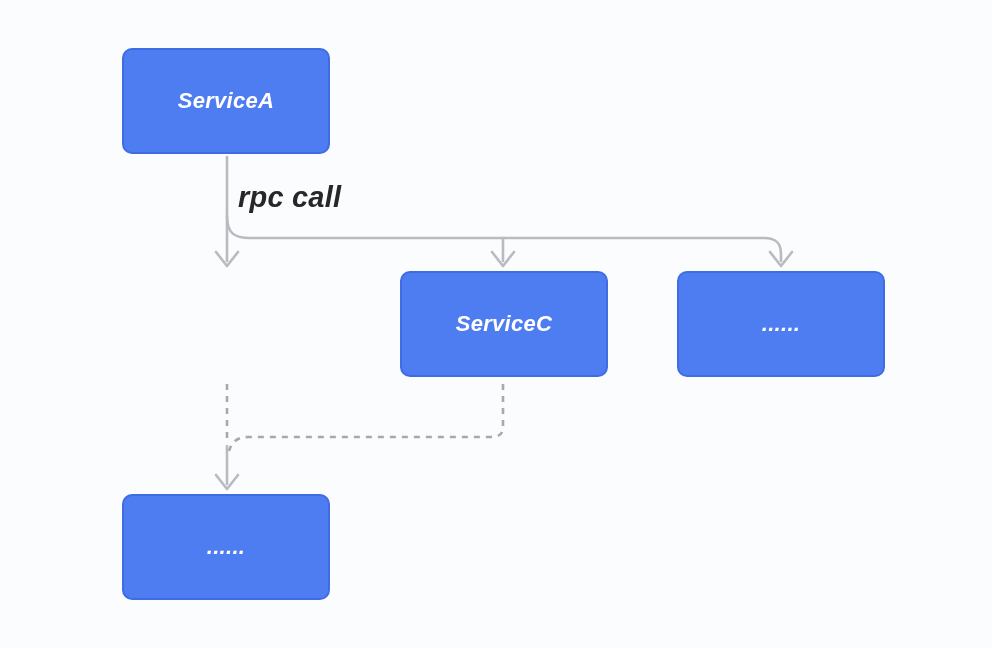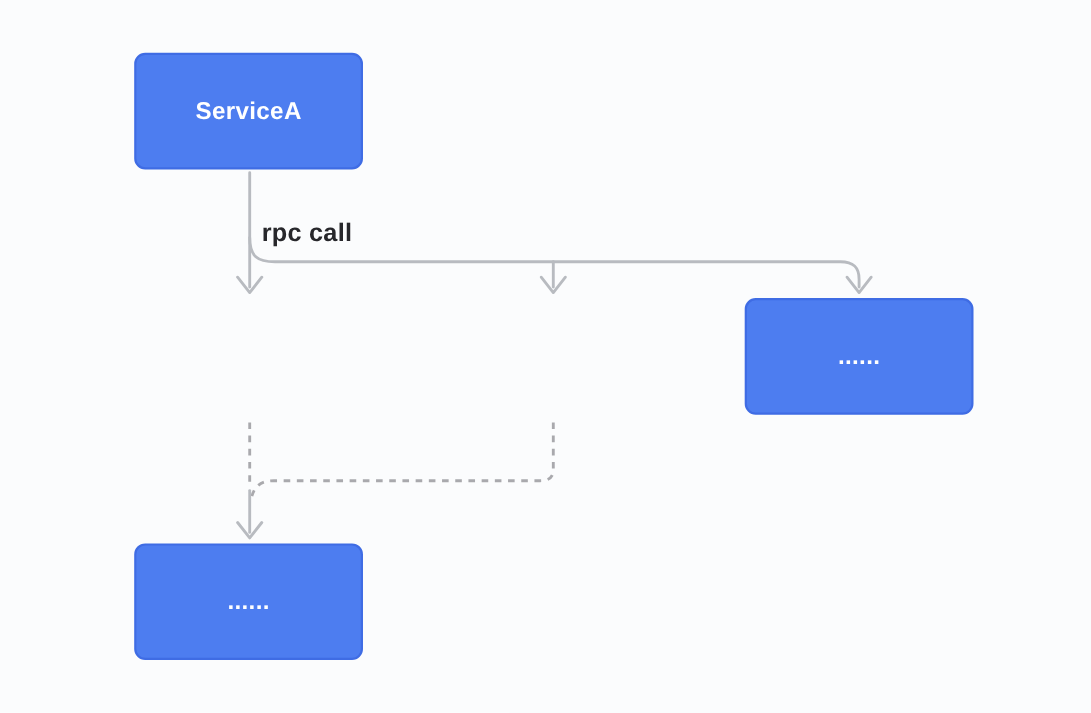--- a/index.html
+++ b/index.html
@@ -15,20 +15,21 @@
     margin: 0;
     padding: 0;
     font-family: "Liberation Sans", sans-serif;
   }
   .canvas {
     position: relative;
     width: 992px;
     height: 648px;
     background: var(--bg);
     overflow: hidden;
+    font-style: italic;
   }
   .connectors {
     position: absolute;
     left: 0;
     top: 0;
     width: 992px;
     height: 648px;
     pointer-events: none;
   }
   .edge-solid {
@@ -62,24 +63,24 @@
     letter-spacing: 0.3px;
   }
   .node-a      { left: 122px; top: 48px;  }
   .node-b      { left: 122px; top: 271px; }
   .node-c      { left: 400px; top: 271px; }
   .node-more   { left: 677px; top: 271px; }
   .node-bottom { left: 122px; top: 494px; }
   .edge-label {
     position: absolute;
     left: 238px;
-    top: 198px;
+    top: 181px;
     color: var(--label-text);
     font-weight: bold;
-    font-size: 23px;
+    font-size: 29px;
     letter-spacing: 0.2px;
   }
 </style>
 </head>
 <body>
 
 <div class="canvas">
 
   <svg class="connectors" viewBox="0 0 992 648" xmlns="http://www.w3.org/2000/svg">
 
@@ -94,18 +95,19 @@
 
     <path class="edge-dashed" d="M227,384 L227,444"></path>
 
     <path class="edge-dashed" d="M503,384 L503,427 C503,434 499,437 491,437 L249,437 C238,437 232,441 229,451"></path>
 
     <path class="edge-solid" d="M227,446 L227,484"></path>
     <polyline class="edge-solid" points="216,475 227,489 238,475"></polyline>
   </svg>
 
   <div class="node node-a">ServiceA</div>
+  <div class="node node-c">ServiceC</div>
   <div class="node node-more">......</div>
   <div class="node node-bottom">......</div>
 
   <div class="edge-label">rpc call</div>
 
 </div>
 
 </body></html>

